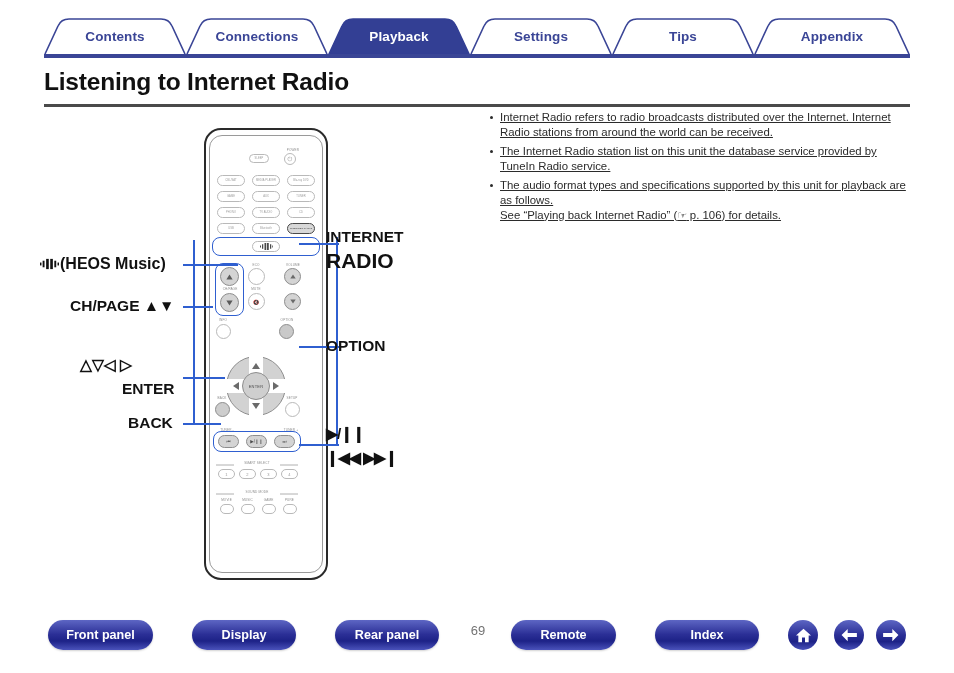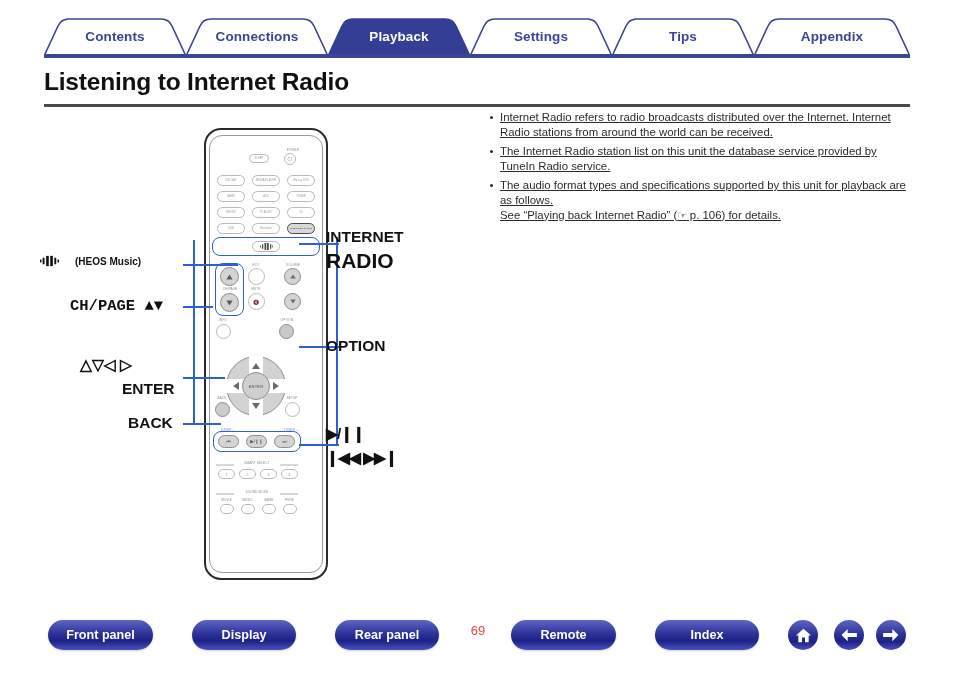--- a/index.html
+++ b/index.html
@@ -121,21 +121,21 @@
     background:linear-gradient(180deg,#5d66c4 0%,#2b2f96 48%,#1d2287 70%,#4a52bb 100%);
     box-shadow:0 1px 2px rgba(0,0,0,.18);
   }
   .circ{
     position:absolute;width:30px;height:30px;border-radius:50%;
     background:linear-gradient(180deg,#5d66c4 0%,#2b2f96 50%,#1d2287 72%,#4a52bb 100%);
     display:flex;align-items:center;justify-content:center;
   }
   #pageno{
     position:absolute;left:463px;top:623px;width:30px;text-align:center;
-    font-size:13px;color:#ef4444;
+    font-size:13px;color:#737373;
   }
 </style>
 </head>
 <body>
 
 <div id="tabbar">
   <div class="tab" style="left:44px;width:142px;">
     <svg class="tabshape" viewBox="0 0 142 36" preserveAspectRatio="none">
       <path d="M1,36 L14,8 Q17,1 25,1 L117,1 Q125,1 128,8 L141,36" fill="#ffffff" stroke="#3a4596" stroke-width="1.6"></path>
     </svg>
@@ -315,33 +315,33 @@
 
 <div class="lead" style="left:183px;top:264px;width:55px;height:2px;"></div>
 <div class="lead" style="left:183px;top:306px;width:30px;height:2px;"></div>
 <div class="lead" style="left:183px;top:377px;width:42px;height:2px;"></div>
 <div class="lead" style="left:183px;top:423px;width:38px;height:2px;"></div>
 
 <div class="lead" style="left:299px;top:243px;width:40px;height:2px;"></div>
 <div class="lead" style="left:299px;top:346px;width:40px;height:2px;"></div>
 <div class="lead" style="left:299px;top:444px;width:40px;height:2px;"></div>
 
-<div class="callout" style="left:40px;top:255px;font-size:10px;display:flex;align-items:center;gap:16px;">
+<div class="callout" style="left:40px;top:255px;font-size:16px;display:flex;align-items:center;gap:1px;">
   <svg width="19" height="12" viewBox="0 0 26 14">
     <rect x="0" y="5" width="2" height="4" fill="#111"></rect>
     <rect x="3.6" y="2.5" width="2.6" height="9" fill="#111"></rect>
     <rect x="8.4" y="0" width="3.6" height="14" fill="#111"></rect>
     <rect x="14" y="0" width="3.6" height="14" fill="#111"></rect>
     <rect x="19.6" y="2.5" width="2.6" height="9" fill="#111"></rect>
     <rect x="24" y="5" width="2" height="4" fill="#111"></rect>
   </svg>
   <span>(HEOS Music)</span>
 </div>
 
-<div class="callout" style="left:70px;top:297px;font-size:15.5px;font-family:Liberation Mono, monospace;">CH/PAGE ▲▼</div>
+<div class="callout" style="left:70px;top:297px;font-size:15.5px;">CH/PAGE ▲▼</div>
 
 <div class="callout" style="left:80px;top:356px;font-size:15.5px;">△▽◁ ▷</div>
 <div class="callout" style="left:122px;top:380px;font-size:15.5px;">ENTER</div>
 <div class="callout" style="left:128px;top:414px;font-size:15.5px;">BACK</div>
 
 <div class="callout" style="left:326px;top:228px;font-size:15.5px;">INTERNET</div>
 <div class="callout" style="left:326px;top:249px;font-size:21px;">RADIO</div>
 <div class="callout" style="left:326px;top:337px;font-size:15.5px;">OPTION</div>
 <div class="callout" style="left:326px;top:425px;font-size:15.5px;letter-spacing:-1px;">▶/❙❙</div>
 <div class="callout" style="left:326px;top:449px;font-size:15.5px;letter-spacing:-1px;">❙◀◀ ▶▶❙</div>

